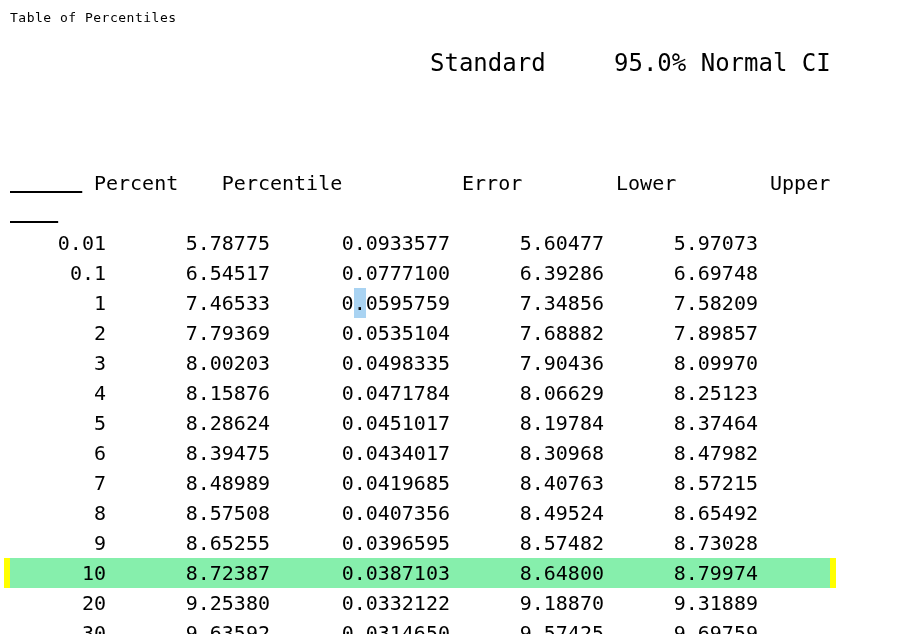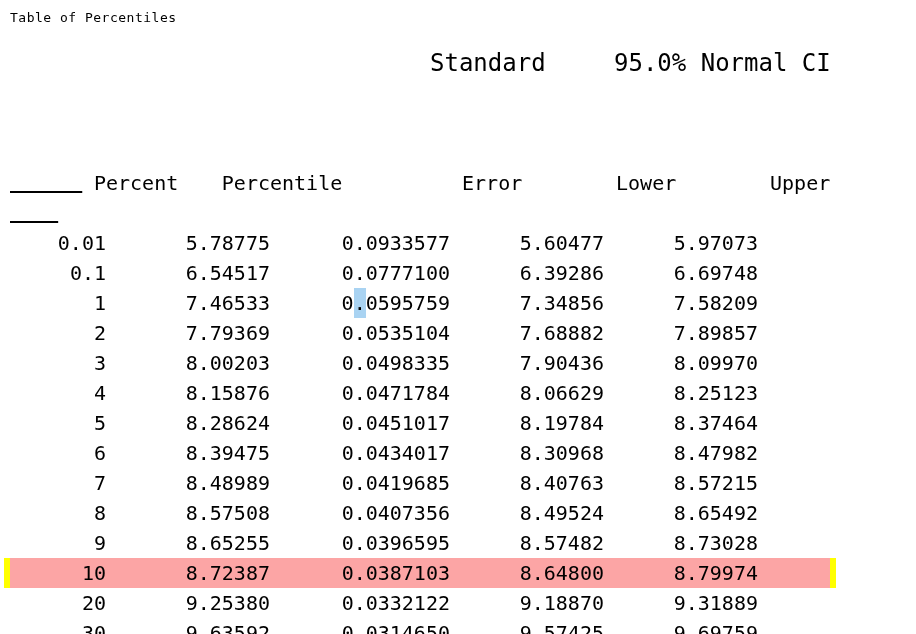--- a/index.html
+++ b/index.html
@@ -67,21 +67,21 @@
   .c-percent     { width: 96px; }
   .c-percentile  { width: 150px; }
   .c-error       { width: 166px; }
   .c-lower       { width: 140px; }
   .c-upper       { width: 140px; }
 
   .gap { display: inline-block; width: 14px; }
 
   
   .row.highlight {
-    background: #fca5a5;
+    background: #86efac;
     box-shadow: 6px 0 0 #ffff00, -6px 0 0 #ffff00;
   }
 
   
   .sel {
     background: #a9d3f2;
     display: inline-block;
   }
 
   .hdr-top {

